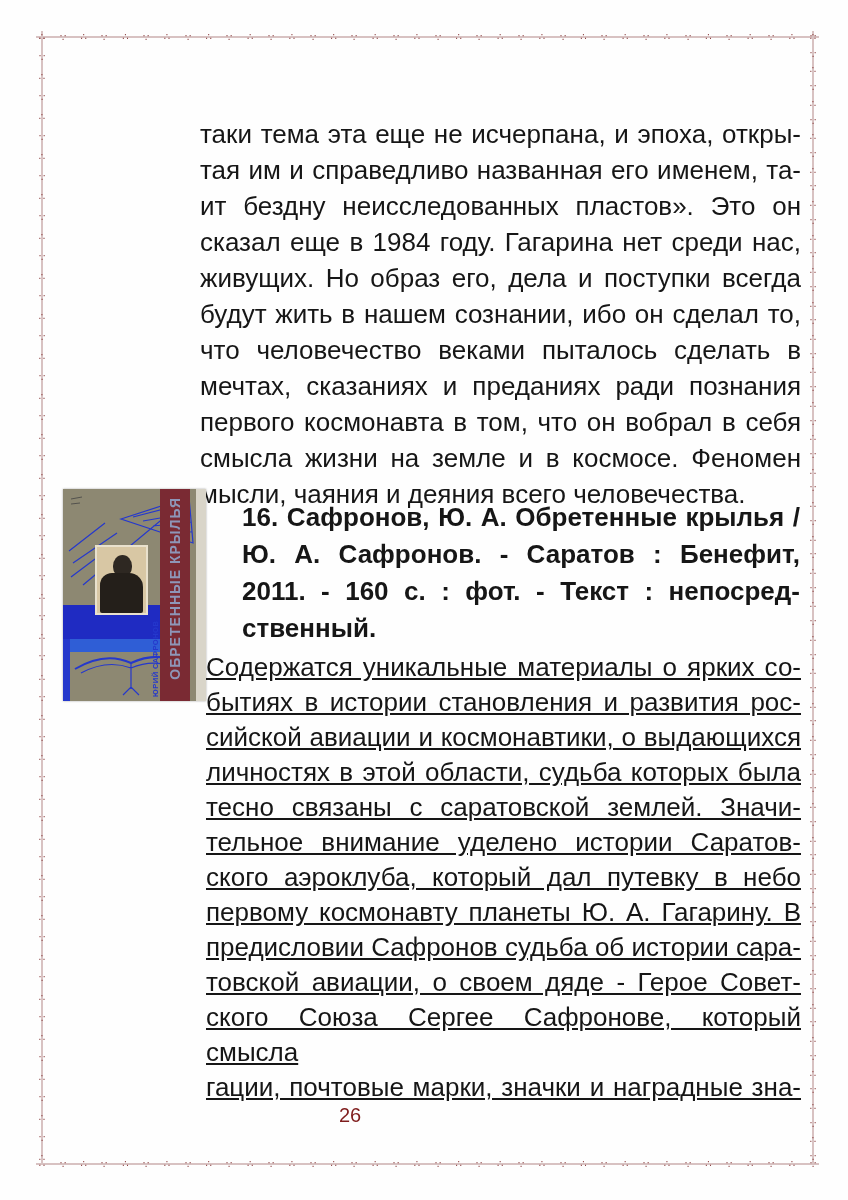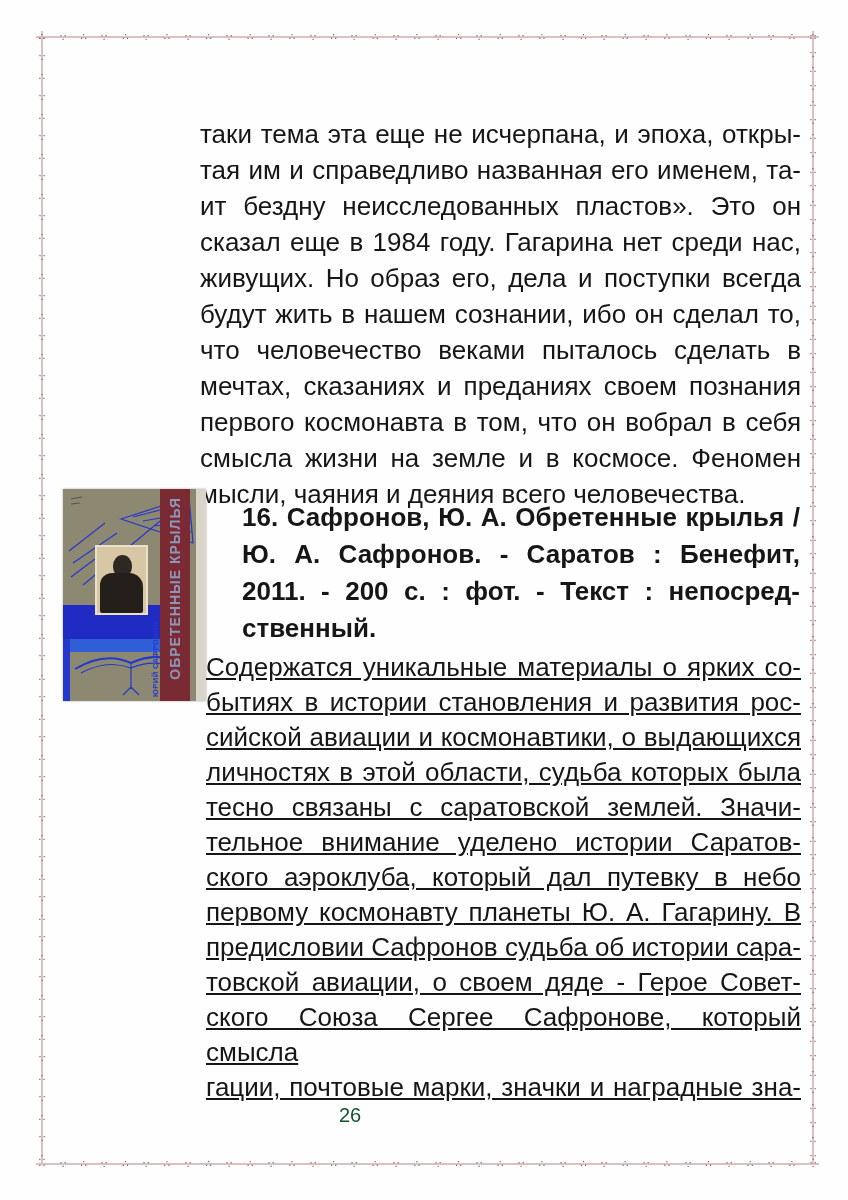--- a/index.html
+++ b/index.html
@@ -48,21 +48,21 @@
   
   .para{position:absolute;font-size:26px;line-height:36px;}
   .para .line{text-align:justify;text-align-last:justify;white-space:normal;}
   .para.last-left .line:last-child{text-align-last:left;}
   .para1{left:200px;top:80px;width:601px;margin-top:36px;}
   .entry{left:242px;top:487px;width:558px;font-weight:700;line-height:37px;margin-top:12px;}
   .para2{left:206px;top:650px;width:595px;line-height:35px;text-decoration:underline;}
 
   .page-number{
     position:absolute;left:0;top:1104px;width:700px;
-    text-align:center;font-size:20px;color:#14532d;
+    text-align:center;font-size:20px;color:#7f1d1d;
   }
 
   
   .cover{
     position:absolute;left:63px;top:489px;width:143px;height:212px;
     background:var(--cover-olive);
     box-shadow:0 0 2px rgba(0,0,0,.35);
   }
   .cover-page-edge{position:absolute;right:0;top:0;width:10px;height:100%;background:var(--page-edge);}
   .cover-art{position:absolute;left:0;top:0;width:143px;height:212px;}
@@ -313,21 +313,21 @@
     </div>
 
   <div class="para para1 last-left">
       <div class="line">таки тема эта еще не исчерпана, и эпоха, откры-</div>
       <div class="line">тая им и справедливо названная его именем, та-</div>
       <div class="line">ит бездну неисследованных пластов». Это он</div>
       <div class="line">сказал еще в 1984 году. Гагарина нет среди нас,</div>
       <div class="line">живущих. Но образ его, дела и поступки всегда</div>
       <div class="line">будут жить в нашем сознании, ибо он сделал то,</div>
       <div class="line">что человечество веками пыталось сделать в</div>
-      <div class="line">мечтах, сказаниях и преданиях своем познания</div>
+      <div class="line">мечтах, сказаниях и преданиях ради познания</div>
       <div class="line">первого космонавта в том, что он вобрал в себя</div>
       <div class="line">смысла жизни на земле и в космосе. Феномен</div>
       <div class="line">мысли, чаяния и деяния всего человечества.</div>
     </div>
 
   <div class="cover">
     <div class="cover-page-edge"></div>
     <svg class="cover-art" viewBox="0 0 143 212" xmlns="http://www.w3.org/2000/svg">
       <path class="hand" d="M8 10 l11 -2 M8 15 l9 -1"></path>
       <path class="sketch" d="M6 62 L42 34 M10 74 L54 44 M8 88 L32 70"></path>
@@ -345,21 +345,21 @@
     </div>
     <div class="cover-stripe">
       <div class="spine-title">ОБРЕТЕННЫЕ КРЫЛЬЯ</div>
     </div>
     <div class="author-name">ЮРИЙ САФРОНОВ</div>
   </div>
 
   <div class="para entry last-left">
       <div class="line">16. Сафронов, Ю. А. Обретенные крылья /</div>
       <div class="line">Ю. А. Сафронов. - Саратов : Бенефит,</div>
-      <div class="line">2011. - 200 с. : фот. - Текст : непосред-</div>
+      <div class="line">2011. - 160 с. : фот. - Текст : непосред-</div>
       <div class="line">ственный.</div>
     </div>
 
   <div class="para para2">
       <div class="line">Содержатся уникальные материалы о ярких со-</div>
       <div class="line">бытиях в истории становления и развития рос-</div>
       <div class="line">сийской авиации и космонавтики, о выдающихся</div>
       <div class="line">личностях в этой области, судьба которых была</div>
       <div class="line">тесно связаны с саратовской землей. Значи-</div>
       <div class="line">тельное внимание уделено истории Саратов-</div>

